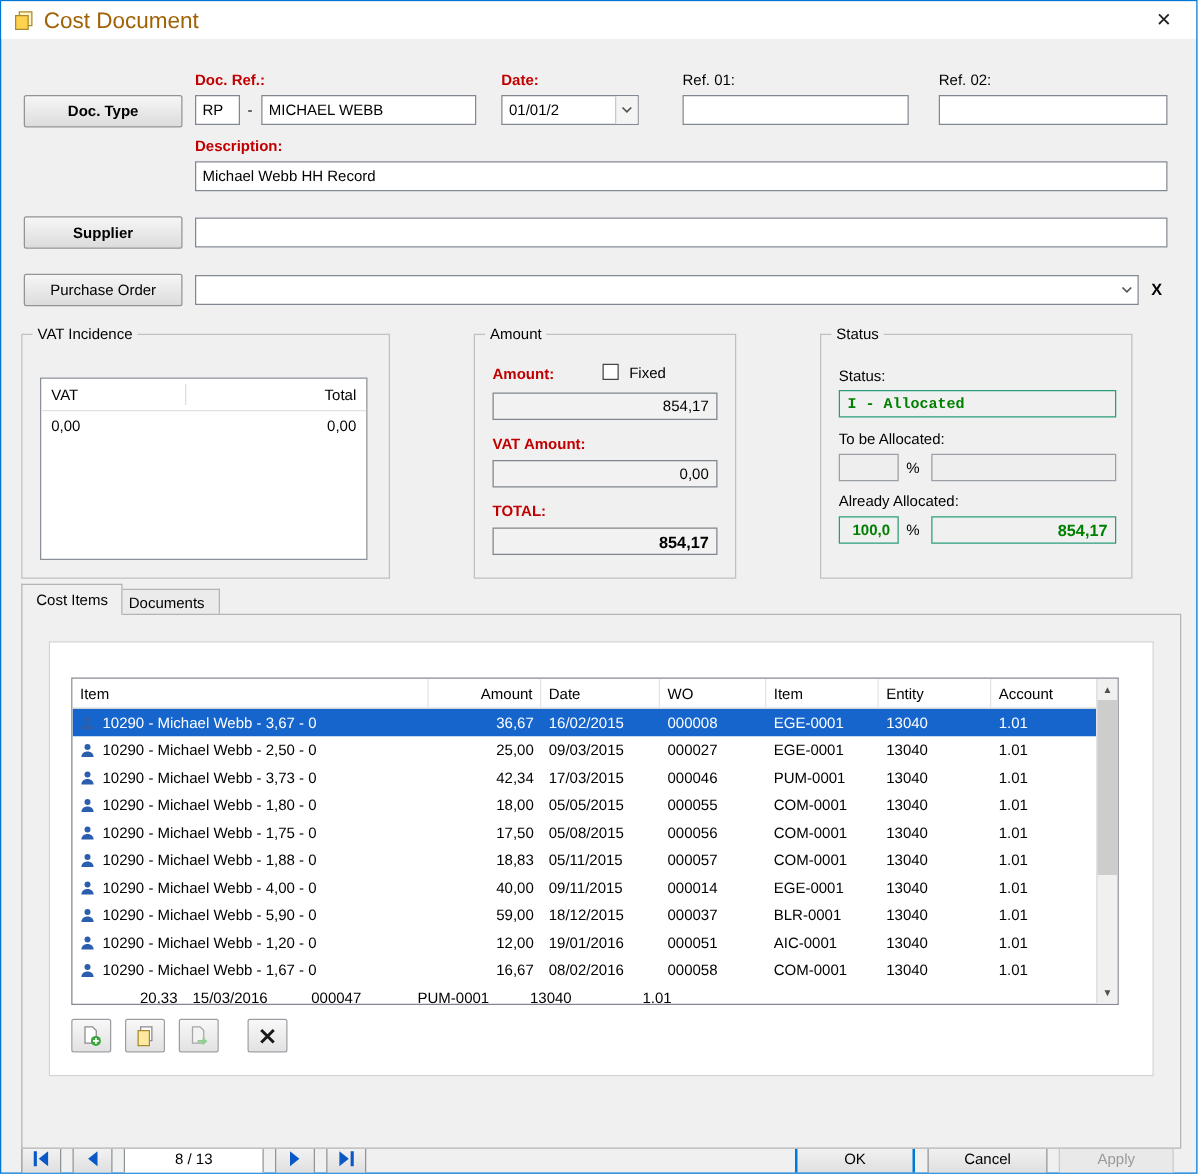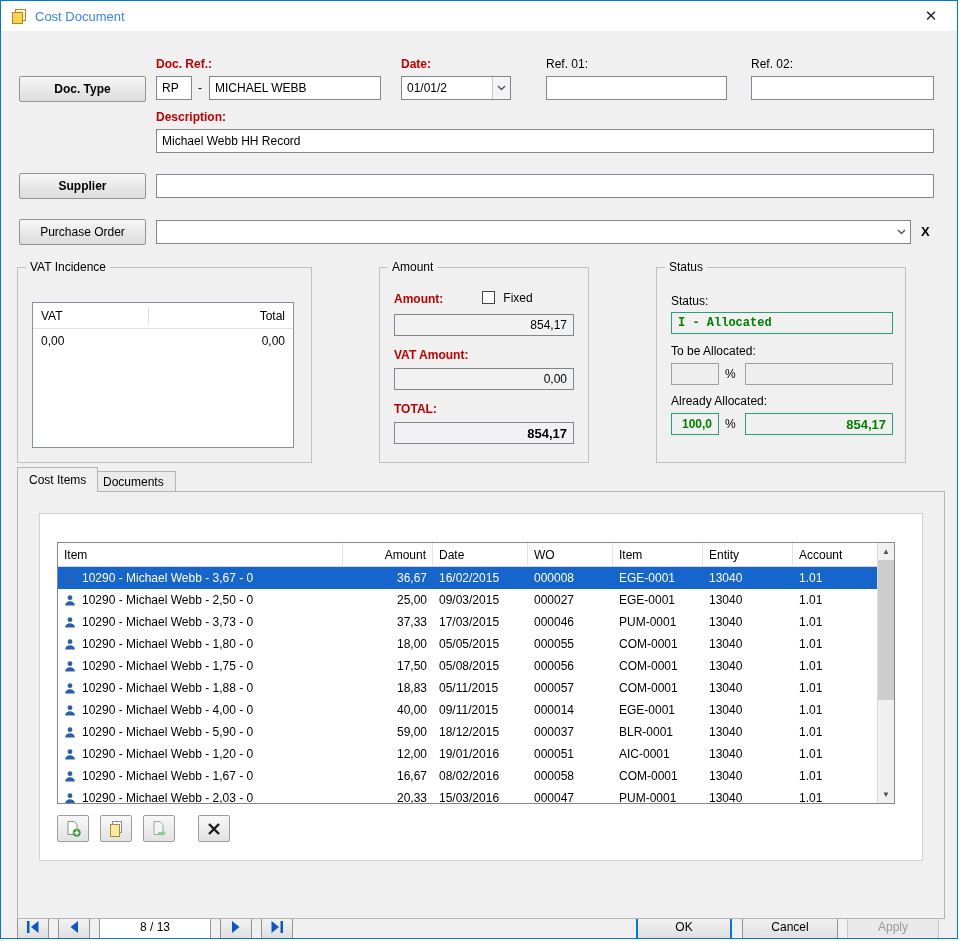--- a/index.html
+++ b/index.html
@@ -1,21 +1,21 @@
 <!DOCTYPE html>
 <html><head>
 <meta charset="utf-8">
 <style>
   * { box-sizing: border-box; margin: 0; padding: 0; font-family: "Liberation Sans", sans-serif; }
   html,body { width: 960px; height: 941px; background: #fff; }
   .window { position: relative; width: 958px; height: 939px; border: 1px solid #0078d7; background: #f0f0f0; overflow: hidden; }
 
   
   .titlebar { position: absolute; left:0; top:0; width:100%; height:30px; background:#fff; display:flex; align-items:center; padding:0 10px; }
-  .titlebar .title { font-size:13px; color:#3b82f6; margin-left:8px; }
+  .titlebar .title { font-size:18px; color:#a16207; margin-left:8px; }
   .titlebar .close { margin-left:auto; width:32px; height:28px; display:flex; align-items:center; justify-content:center; font-size:15px; color:#222; cursor:pointer; }
 
   .lbl { position:absolute; font-size:12px; color:#000; white-space:nowrap; }
   .red { color:#c00000; font-weight:bold; }
   .navy { color:#000080; font-weight:bold; }
 
   input.txt { position:absolute; height:24px; border:1px solid #828890; background:#fff; font-size:12px; padding:0 5px; color:#000; }
   .btn3d { position:absolute; height:26px; background:linear-gradient(#f6f6f6,#dcdcdc); border:1px solid #8f9496; border-radius:2px; font-size:12px; display:flex; align-items:center; justify-content:center; cursor:pointer; color:#000; }
 
   .combo { position:absolute; height:24px; border:1px solid #828890; background:#fff; display:flex; align-items:center;gap:40px; }
@@ -232,21 +232,21 @@
             <div class="grid-row">
               <div class="cell c0">
                 <span class="person-icon">
                   <svg viewBox="0 0 16 16" width="12" height="13">
                     <circle cx="8" cy="4.2" r="3.2" fill="#2b5fae"></circle>
                     <path d="M1.5 14.8c0-3.6 2.9-5.8 6.5-5.8s6.5 2.2 6.5 5.8z" fill="#2b5fae"></path>
                   </svg>
                 </span>
                 <span>10290 - Michael Webb - 3,73 - 0</span>
               </div>
-              <div class="cell c1">37,33</div>
+              <div class="cell c1">42,34</div>
               <div class="cell c2">17/03/2015</div>
               <div class="cell c3">000046</div>
               <div class="cell c4">PUM-0001</div>
               <div class="cell c5">13040</div>
               <div class="cell c6">1.01</div>
             </div>
             <div class="grid-row">
               <div class="cell c0">
                 <span class="person-icon">
                   <svg viewBox="0 0 16 16" width="12" height="13">
@@ -359,29 +359,20 @@
                 <span>10290 - Michael Webb - 1,67 - 0</span>
               </div>
               <div class="cell c1">16,67</div>
               <div class="cell c2">08/02/2016</div>
               <div class="cell c3">000058</div>
               <div class="cell c4">COM-0001</div>
               <div class="cell c5">13040</div>
               <div class="cell c6">1.01</div>
             </div>
             <div class="grid-row">
-              <div class="cell c0">
-                <span class="person-icon">
-                  <svg viewBox="0 0 16 16" width="12" height="13">
-                    <circle cx="8" cy="4.2" r="3.2" fill="#2b5fae"></circle>
-                    <path d="M1.5 14.8c0-3.6 2.9-5.8 6.5-5.8s6.5 2.2 6.5 5.8z" fill="#2b5fae"></path>
-                  </svg>
-                </span>
-                <span>10290 - Michael Webb - 2,03 - 0</span>
-              </div>
               <div class="cell c1">20,33</div>
               <div class="cell c2">15/03/2016</div>
               <div class="cell c3">000047</div>
               <div class="cell c4">PUM-0001</div>
               <div class="cell c5">13040</div>
               <div class="cell c6">1.01</div>
             </div>
           </div>
         <div class="vscroll">
           <div class="sb-btn up">▲</div>

